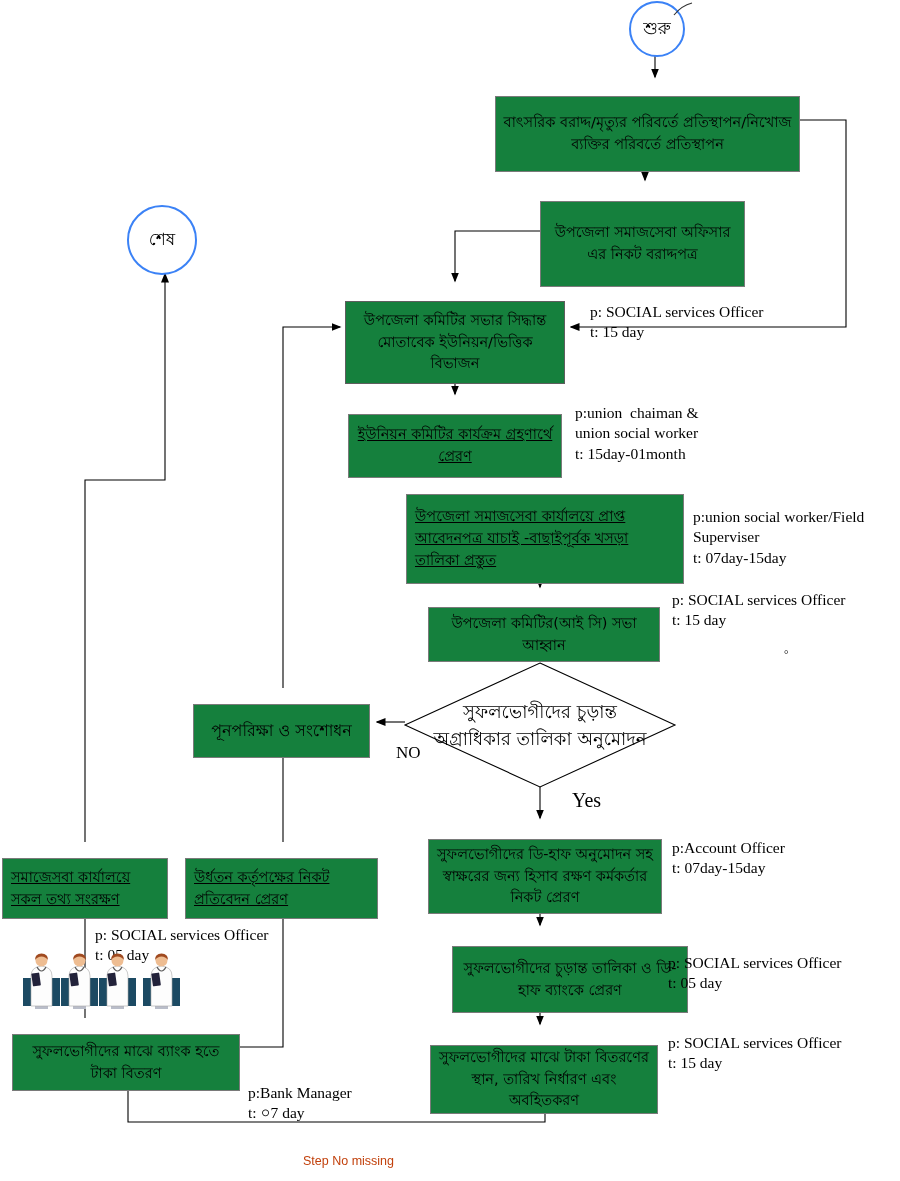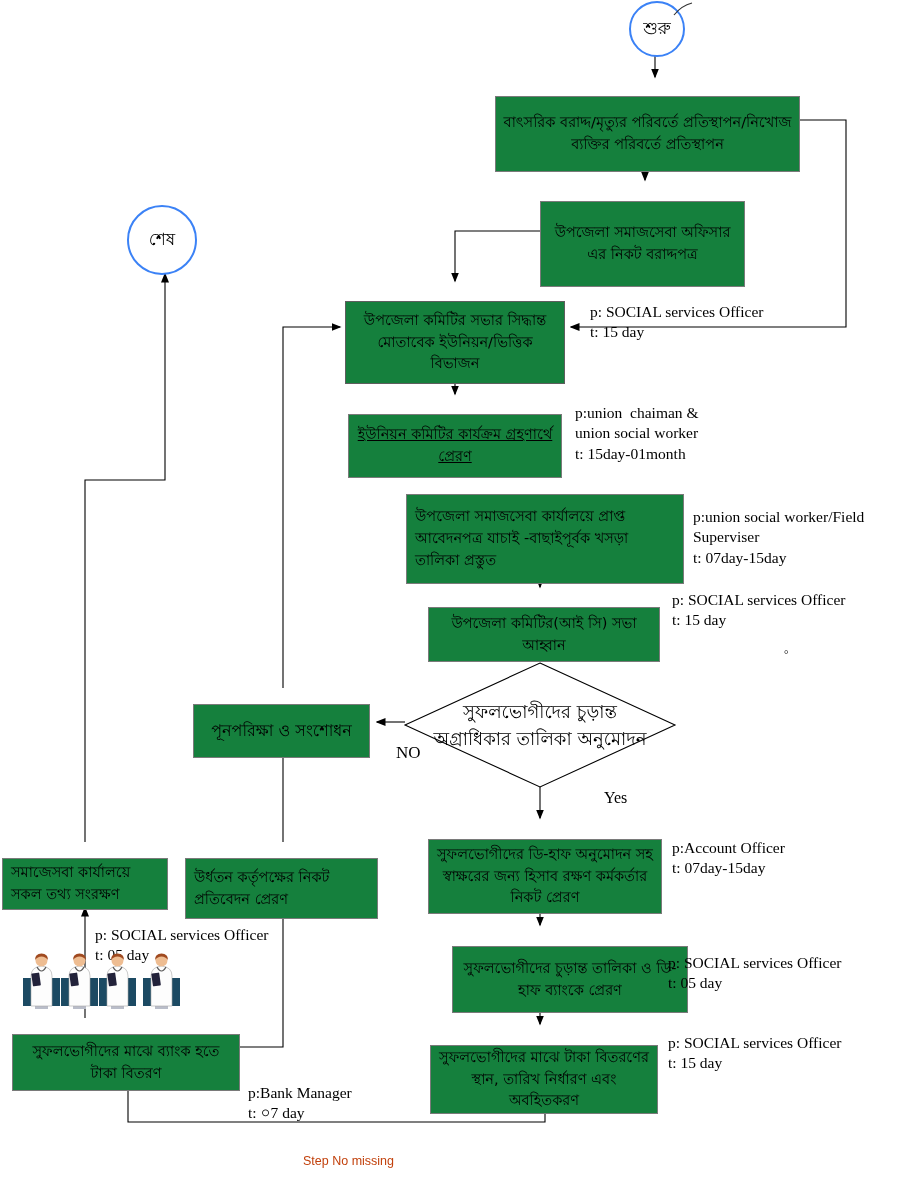--- a/index.html
+++ b/index.html
@@ -2,21 +2,21 @@
 <html><head>
 <meta charset="utf-8">
 <style>
   html,body{margin:0;padding:0;background:#fff;}
   #stage{position:relative;width:900px;height:1181px;background:#ffffff;overflow:hidden;
          font-family:"DejaVu Sans",sans-serif;color:#000;}
   svg.layer{position:absolute;left:0;top:0;z-index:1;}
   .box{position:absolute;background:#15803d;border:1px solid #7a7a7a;box-sizing:border-box;
        display:flex;align-items:center;justify-content:center;text-align:center;
        font-size:14.5px;line-height:1.5;z-index:2;padding:2px 6px;margin-top:16px;}
-  .box.leftalign{justify-content:flex-start;text-align:left;padding:10px 8px;}
+  .box.leftalign{justify-content:flex-start;text-align:left;padding:10px 8px;text-decoration:underline;}
   .circle{position:absolute;background:#fff;border:2px solid #3b82f6;border-radius:50%;
           display:flex;align-items:center;justify-content:center;z-index:2;}
   .diamond-label{position:absolute;z-index:2;display:flex;align-items:center;justify-content:center;
           text-align:center;font-size:18px;line-height:1.5;background:transparent;}
   .ann{position:absolute;font-family:"Liberation Serif",serif;font-size:15.5px;line-height:1.32;
        white-space:pre-wrap;z-index:2;}
   .branch-label{position:absolute;font-family:"Liberation Serif",serif;z-index:2;}
   .footer-note{position:absolute;font-family:"Liberation Sans",sans-serif;font-size:12.5px;
        color:#c2410c;z-index:2;}
   .stray{position:absolute;font-family:"Liberation Serif",serif;font-size:11px;z-index:2;}
@@ -71,26 +71,26 @@
   <div class="box" style="left:540px;top:185px;width:205px;height:86px;">উপজেলা সমাজসেবা অফিসার এর নিকট বরাদ্দপত্র</div>
   <div class="box" style="left:345px;top:285px;width:220px;height:83px;border-color:#5e5e5e;">উপজেলা কমিটির সভার সিদ্ধান্ত মোতাবেক ইউনিয়ন/ভিত্তিক বিভাজন</div>
   <div class="box" style="left:348px;top:398px;width:214px;height:64px;text-decoration:underline;">ইউনিয়ন কমিটির কার্যক্রম গ্রহণার্থে প্রেরণ</div>
   <div class="box leftalign" style="left:406px;top:478px;width:278px;height:90px;">উপজেলা সমাজসেবা কার্যালয়ে প্রাপ্ত আবেদনপত্র যাচাই -বাছাইপূর্বক খসড়া তালিকা প্রস্তুত</div>
   <div class="box" style="left:428px;top:591px;width:232px;height:55px;">উপজেলা কমিটির(আই সি) সভা আহ্বান</div>
   <div class="diamond-label" style="left:432px;top:695px;width:216px;height:60px;">সুফলভোগীদের চুড়ান্ত অগ্রাধিকার তালিকা অনুমোদন</div>
   <div class="box" style="left:193px;top:688px;width:177px;height:54px;font-size:16px;">পূনপরিক্ষা ও সংশোধন</div>
   <div class="box" style="left:428px;top:823px;width:234px;height:75px;">সুফলভোগীদের ডি-হাফ অনুমোদন সহ স্বাক্ষরের জন্য হিসাব রক্ষণ কর্মকর্তার নিকট প্রেরণ</div>
   <div class="box" style="left:452px;top:930px;width:236px;height:67px;">সুফলভোগীদের চুড়ান্ত তালিকা ও ডি-হাফ ব্যাংকে প্রেরণ</div>
   <div class="box" style="left:430px;top:1029px;width:228px;height:69px;">সুফলভোগীদের মাঝে টাকা বিতরণের স্থান, তারিখ নির্ধারণ এবং অবহিতকরণ</div>
-  <div class="box leftalign" style="left:2px;top:842px;width:166px;height:52px;">সমাজেসবা কার্যালয়ে সকল তথ্য সংরক্ষণ</div>
+  <div class="box leftalign" style="left:2px;top:842px;width:166px;height:61px;">সমাজেসবা কার্যালয়ে সকল তথ্য সংরক্ষণ</div>
   <div class="box leftalign" style="left:185px;top:842px;width:193px;height:61px;">উর্ধতন কর্তৃপক্ষের নিকট প্রতিবেদন প্রেরণ</div>
   <div class="box" style="left:12px;top:1018px;width:228px;height:57px;">সুফলভোগীদের মাঝে ব্যাংক হতে টাকা বিতরণ</div>
 
   <div class="branch-label" style="left:396px;top:743px;font-size:17px;">NO</div>
-  <div class="branch-label" style="left:572px;top:789px;font-size:16px;margin-left:32px;">Yes</div>
+  <div class="branch-label" style="left:572px;top:789px;font-size:20px;">Yes</div>
 
   <div class="ann" style="left:590px;top:302px;">p: SOCIAL services Officer
 t: 15 day</div>
   <div class="ann" style="left:575px;top:403px;">p:union  chaiman &amp;
 union social worker
 t: 15day-01month</div>
   <div class="ann" style="left:693px;top:507px;">p:union social worker/Field
 Superviser
 t: 07day-15day</div>
   <div class="ann" style="left:672px;top:590px;">p: SOCIAL services Officer

